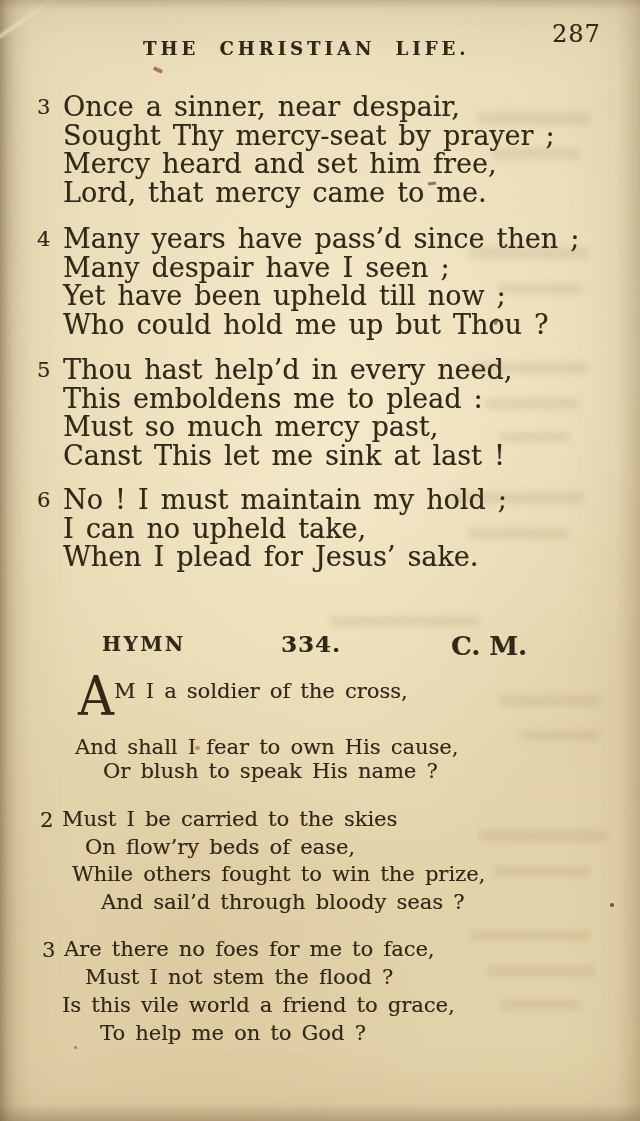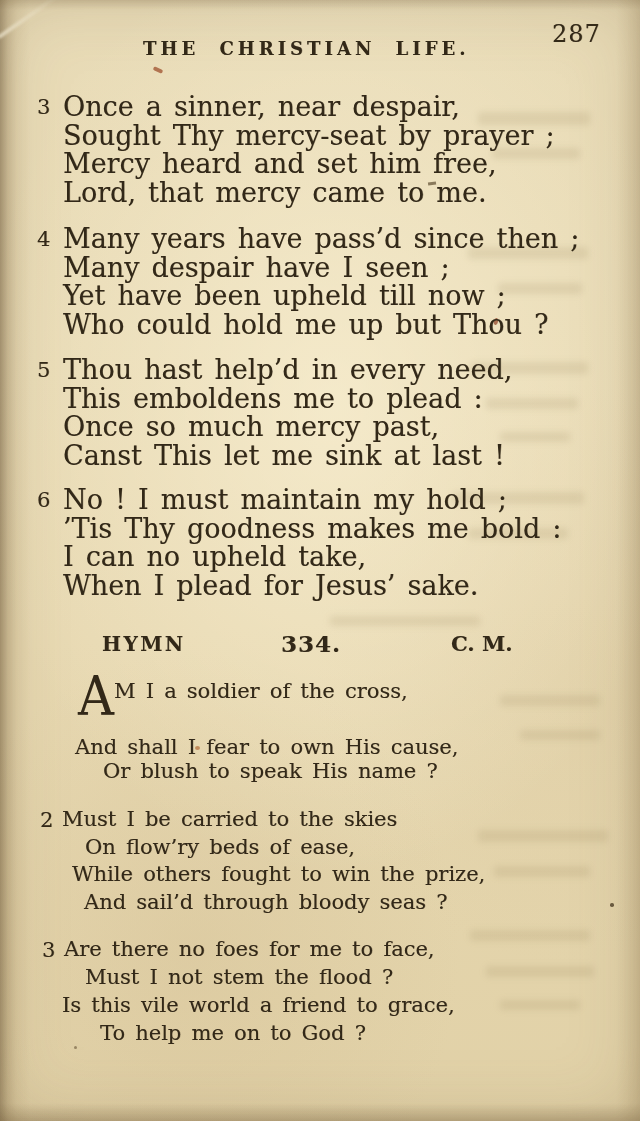--- a/index.html
+++ b/index.html
@@ -33,21 +33,21 @@
   
   .ink{white-space:nowrap;text-shadow:.4px .4px .5px rgba(52,40,22,.38);}
   .running-title{left:143px;top:38px;font-size:18px;font-weight:bold;letter-spacing:4px;word-spacing:10px;}
   .pagenum{left:552px;top:20px;font-size:24px;letter-spacing:1px;}
   .verse{left:0;width:640px;}
   .vnum{left:37px;top:2px;font-size:21px;}
   .vline{position:static;display:block;font-size:27px;line-height:28.6px;word-spacing:3.5px;white-space:nowrap;text-shadow:.4px .4px .5px rgba(52,40,22,.38);}
   .vbody{left:63px;top:0;}
   .hd-label{left:102px;top:632px;font-size:20px;font-weight:bold;letter-spacing:2.5px;}
   .hd-num{left:281px;top:630px;font-size:23px;font-weight:bold;letter-spacing:1px;}
-  .hd-meter{left:451px;top:631px;font-size:21px;font-weight:bold;text-align:right;}
+  .hd-meter{left:451px;top:631px;font-size:26px;font-weight:bold;text-align:right;}
   .dropcap{left:78px;top:672px;font-size:54px;line-height:50px;transform:scaleX(.92);transform-origin:left top;}
   .fl{font-size:21px;line-height:28px;word-spacing:3.5px;}
   .speck{border-radius:50%;}
 </style>
 </head>
 <body>
 
 <div class="page">
 
   <div class="edge-left"></div>
@@ -102,49 +102,48 @@
       <span class="vline">Yet have been upheld till now ;</span>
       <span class="vline">Who could hold me up but Thou ?</span>
     </div>
   </div>
 
   <div class="verse" style="top:356px">
     <span class="ink vnum">5</span>
     <div class="vbody">
       <span class="vline">Thou hast help’d in every need,</span>
       <span class="vline">This emboldens me to plead :</span>
-      <span class="vline">Once so much mercy past,</span>
+      <span class="vline">Must so much mercy past,</span>
       <span class="vline">Canst This let me sink at last !</span>
     </div>
   </div>
 
   <div class="verse" style="top:486px">
     <span class="ink vnum">6</span>
     <div class="vbody">
       <span class="vline">No ! I must maintain my hold ;</span>
-      <span class="vline">’Tis Thy goodness makes me bold :</span>
       <span class="vline">I can no upheld take,</span>
       <span class="vline">When I plead for Jesus’ sake.</span>
     </div>
   </div>
 
   <div class="ink hd-label">HYMN</div>
   <div class="ink hd-num">334.</div>
   <div class="ink hd-meter">C. M.</div>
 
   <div class="ink dropcap">A</div>
   <div class="ink fl" style="left:114px;top:677px">M I a soldier of the cross,</div>
   <div class="ink fl" style="left:75px;top:733px">And shall I fear to own His cause,</div>
   <div class="ink fl" style="left:103px;top:757px">Or blush to speak His name ?</div>
 
   <div class="ink fl" style="left:40px;top:806px">2</div>
   <div class="ink fl" style="left:62px;top:805px">Must I be carried to the skies</div>
   <div class="ink fl" style="left:85px;top:833px">On flow’ry beds of ease,</div>
   <div class="ink fl" style="left:72px;top:860px">While others fought to win the prize,</div>
-  <div class="ink fl" style="left:84px;top:888px">And sail’d through bloody seas ?</div>
+  <div class="ink fl" style="left:101px;top:888px">And sail’d through bloody seas ?</div>
 
   <div class="ink fl" style="left:42px;top:936px">3</div>
   <div class="ink fl" style="left:64px;top:935px">Are there no foes for me to face,</div>
   <div class="ink fl" style="left:85px;top:963px">Must I not stem the flood ?</div>
   <div class="ink fl" style="left:62px;top:991px">Is this vile world a friend to grace,</div>
   <div class="ink fl" style="left:100px;top:1019px">To help me on to God ?</div>
 
   <div class="vignette"></div>
 </div>
 

